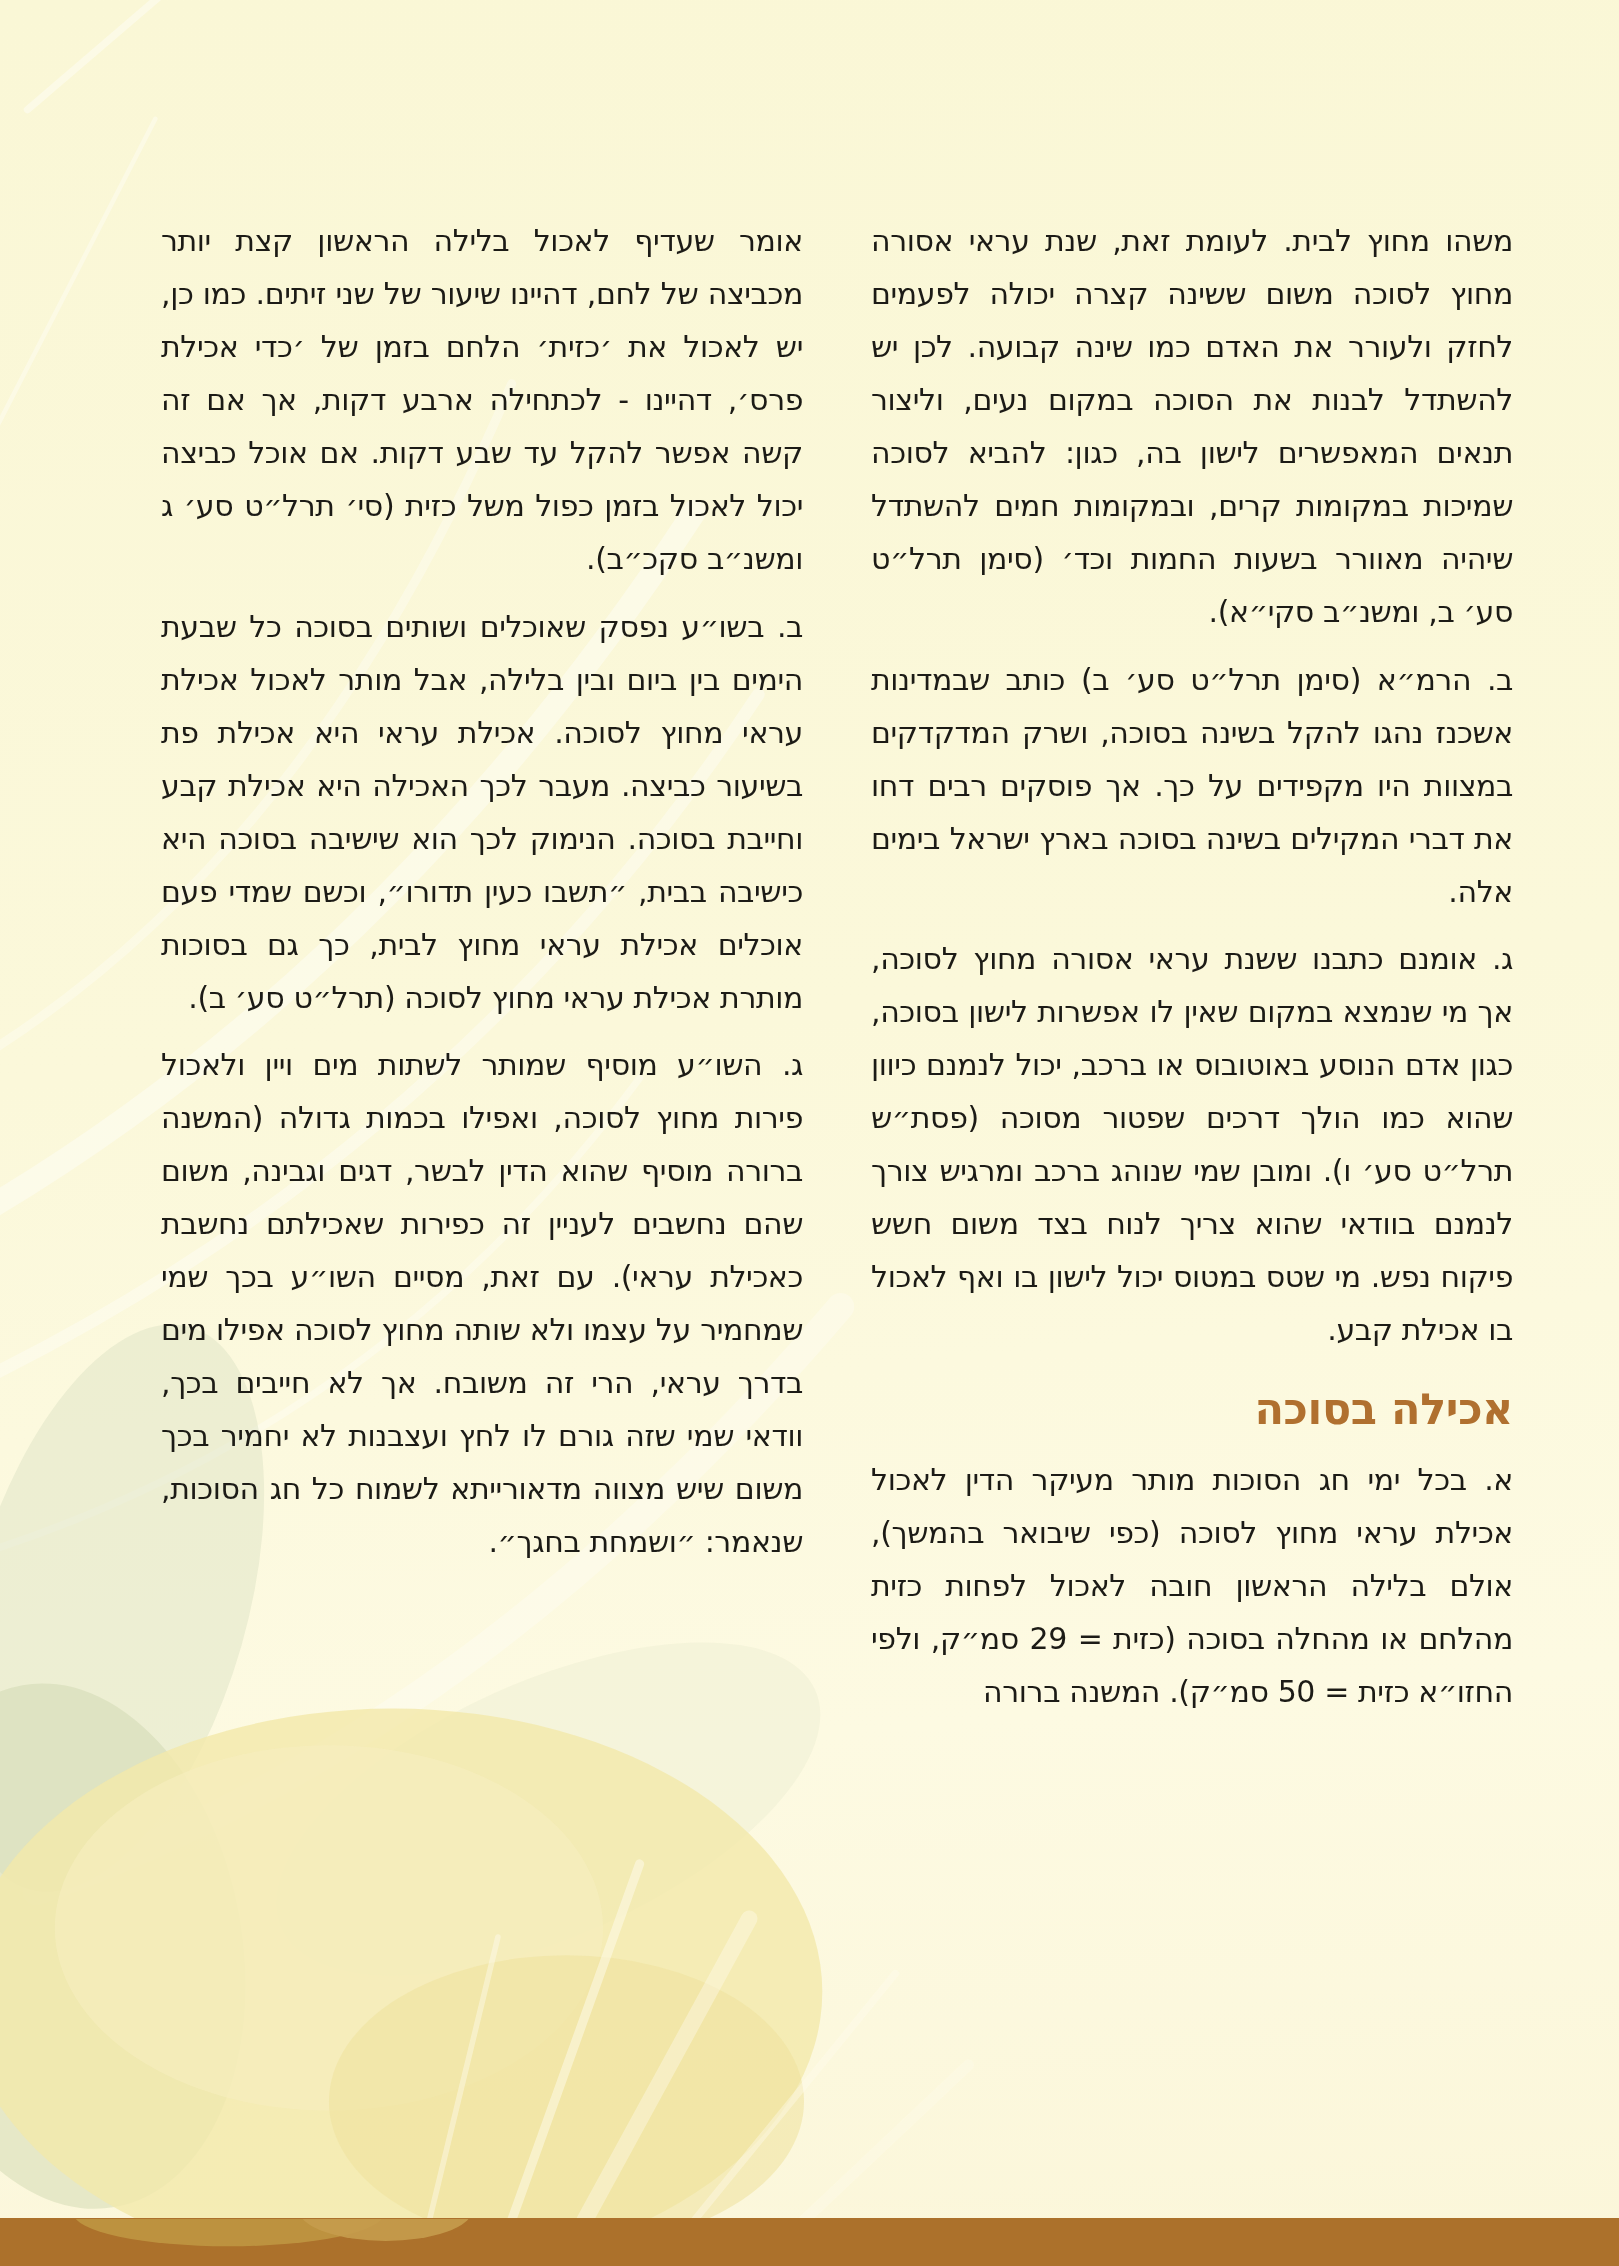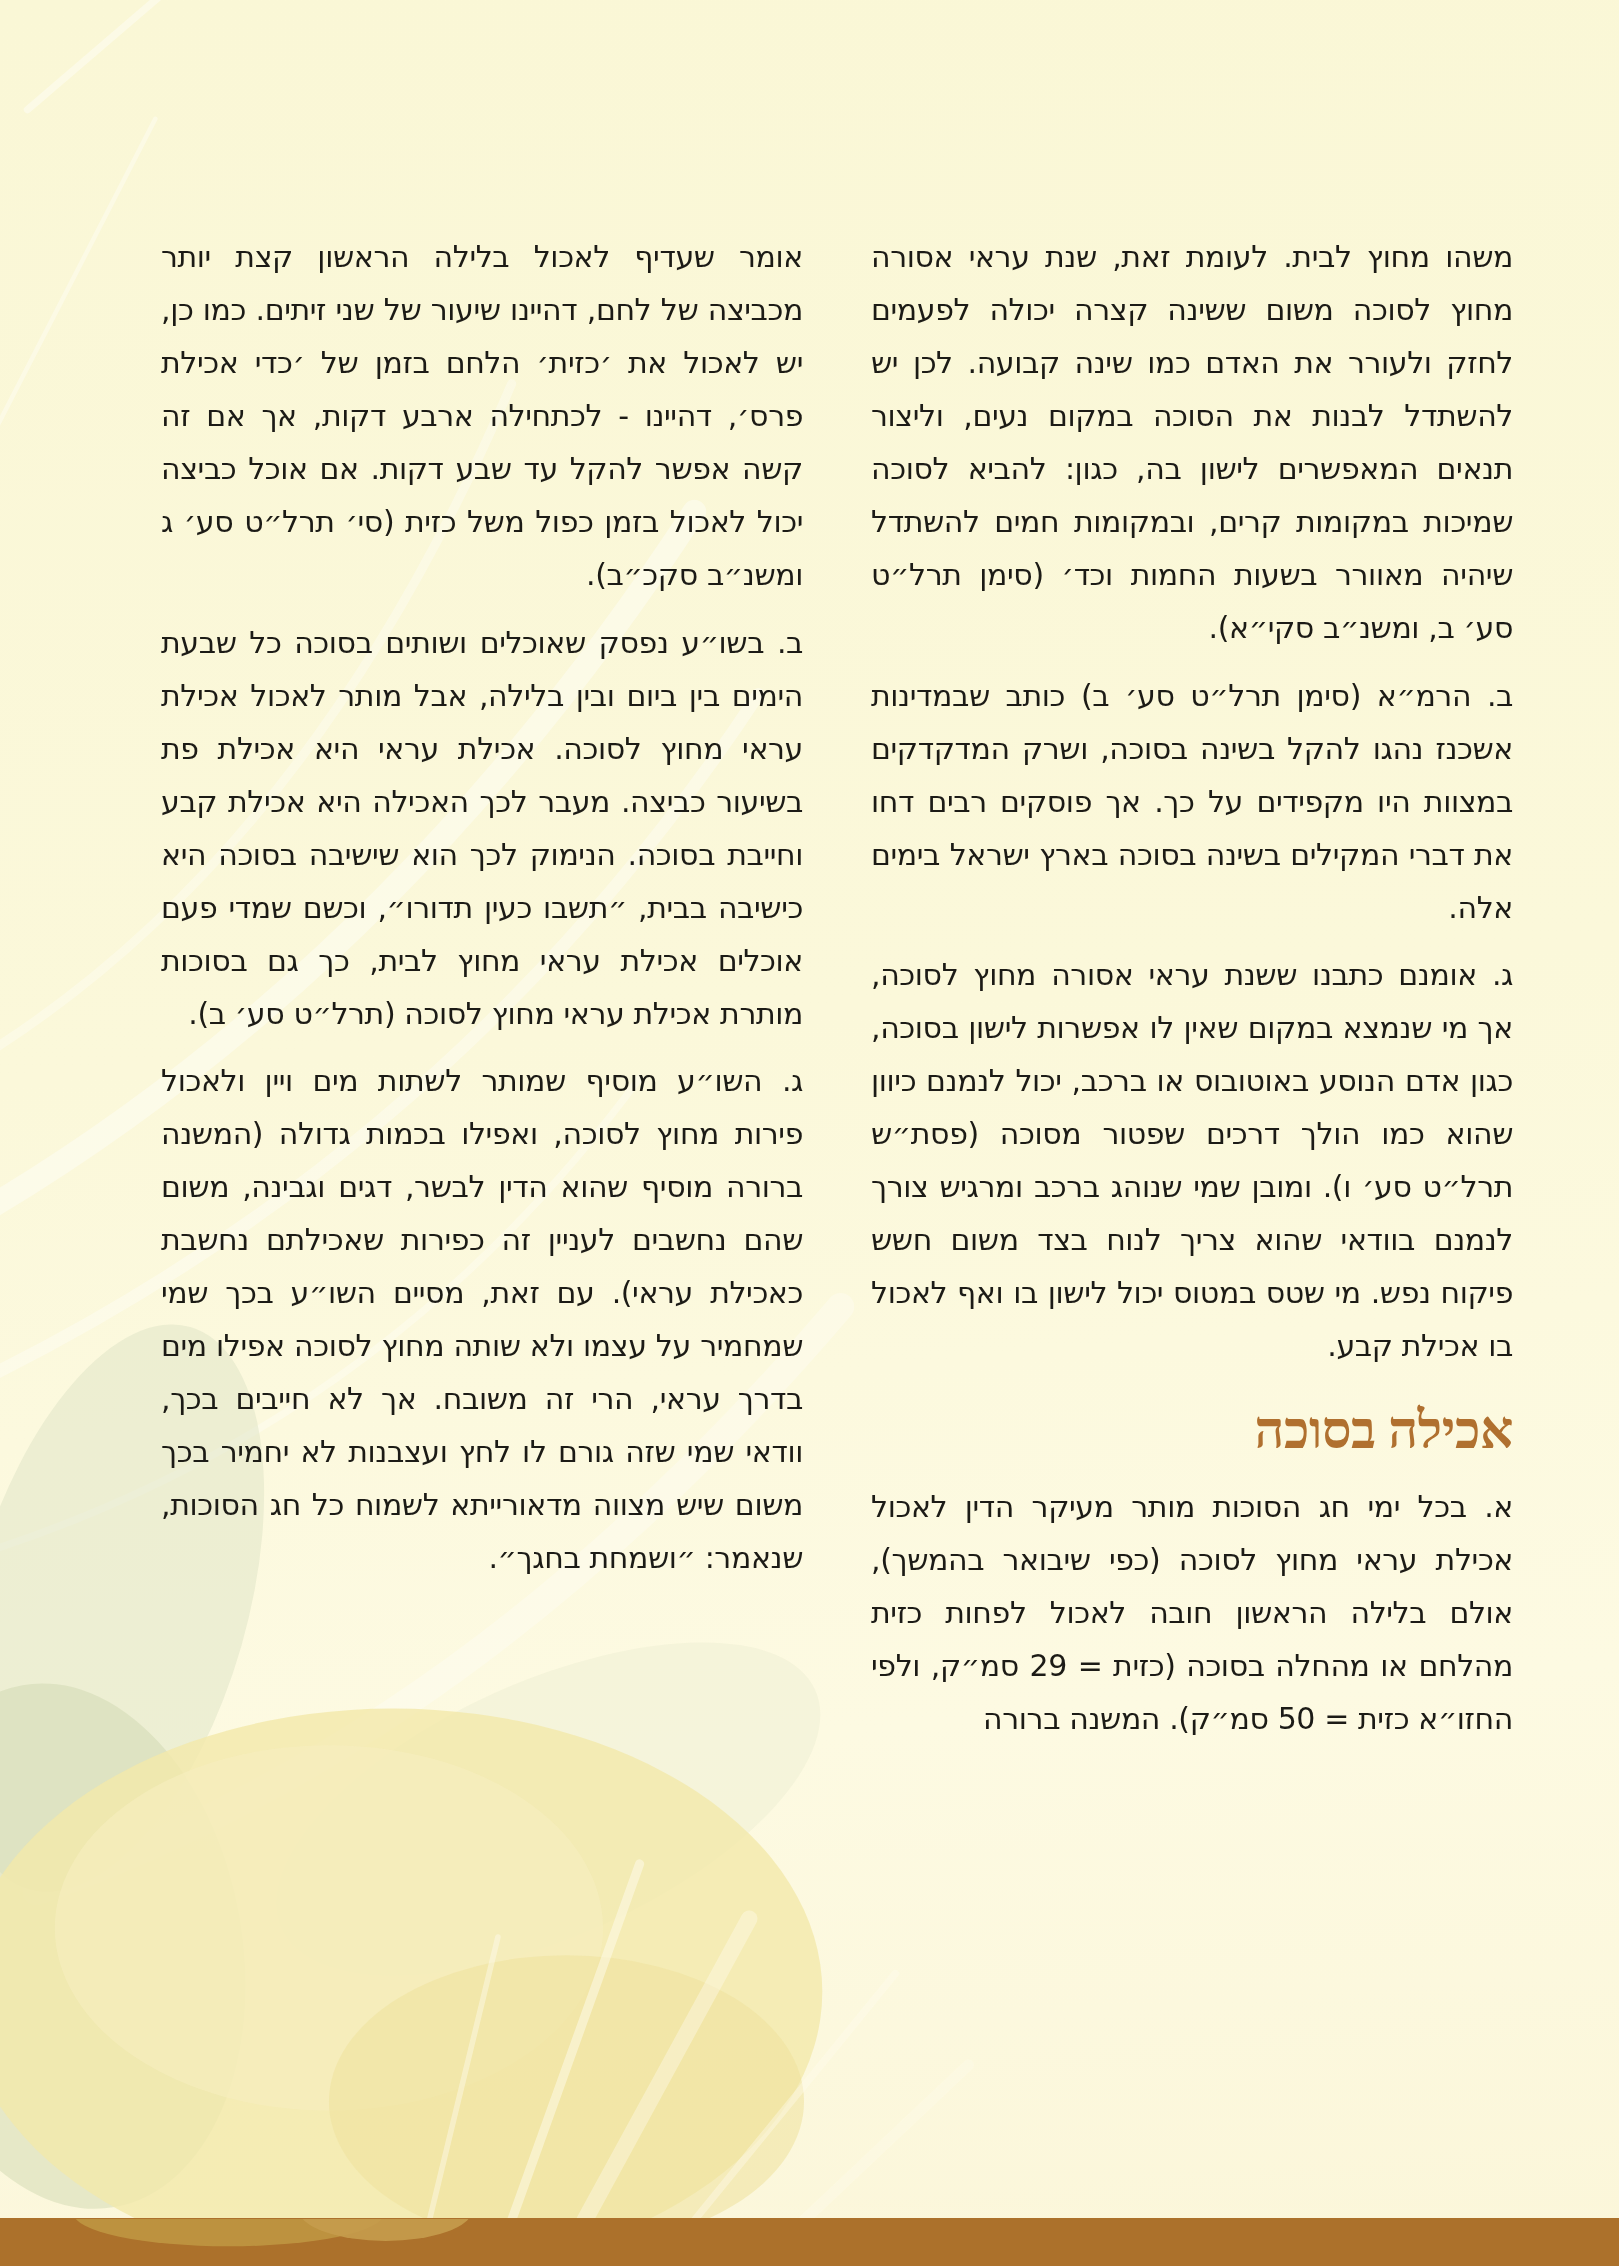--- a/index.html
+++ b/index.html
@@ -10,35 +10,35 @@
     margin:0 auto;
     overflow:hidden;
     background: linear-gradient(175deg, #FAF7D6 0%, #FBF8DA 45%, #FDFAE2 75%, #FBF6D9 100%);
     font-family:"DejaVu Sans", sans-serif;
   }
   .bg-decor {
     position:absolute; left:0; top:0; width:1619px; height:2266px;
     z-index:0; pointer-events:none;
   }
   .col {
-    position:absolute; top:230px; width:642px;
+    position:absolute; top:214px; width:642px;
     direction:rtl; unicode-bidi:embed;
     text-align:justify;
     color:#1C1B16;
     font-size:30px; line-height:53px;
     letter-spacing:-0.4px;
     z-index:1;
   }
   .col p { margin:0 0 14.6px 0; }
   .col p:last-child { margin-bottom:0; }
   .col-left  { left:161px; }
   .col-right { left:871px; }
   .section-heading {
-    font-size:52px; font-weight:bold; color:#B0702F;
-    line-height:1.2; margin:27.4px 0 18.3px 0; font-family:Liberation Serif, serif;
+    font-size:43px; font-weight:bold; color:#B0702F;
+    line-height:1.2; margin:27.4px 0 18.3px 0; 
   }
   .footer-bar {
     position:absolute; left:0; bottom:0; width:1619px; height:48px;
     background:#AC712B; z-index:2;
   }
   .footer-overlay {
     position:absolute; left:46px; top:2219px; width:475px; height:31px;
     z-index:3; pointer-events:none;
   }
 </style>

